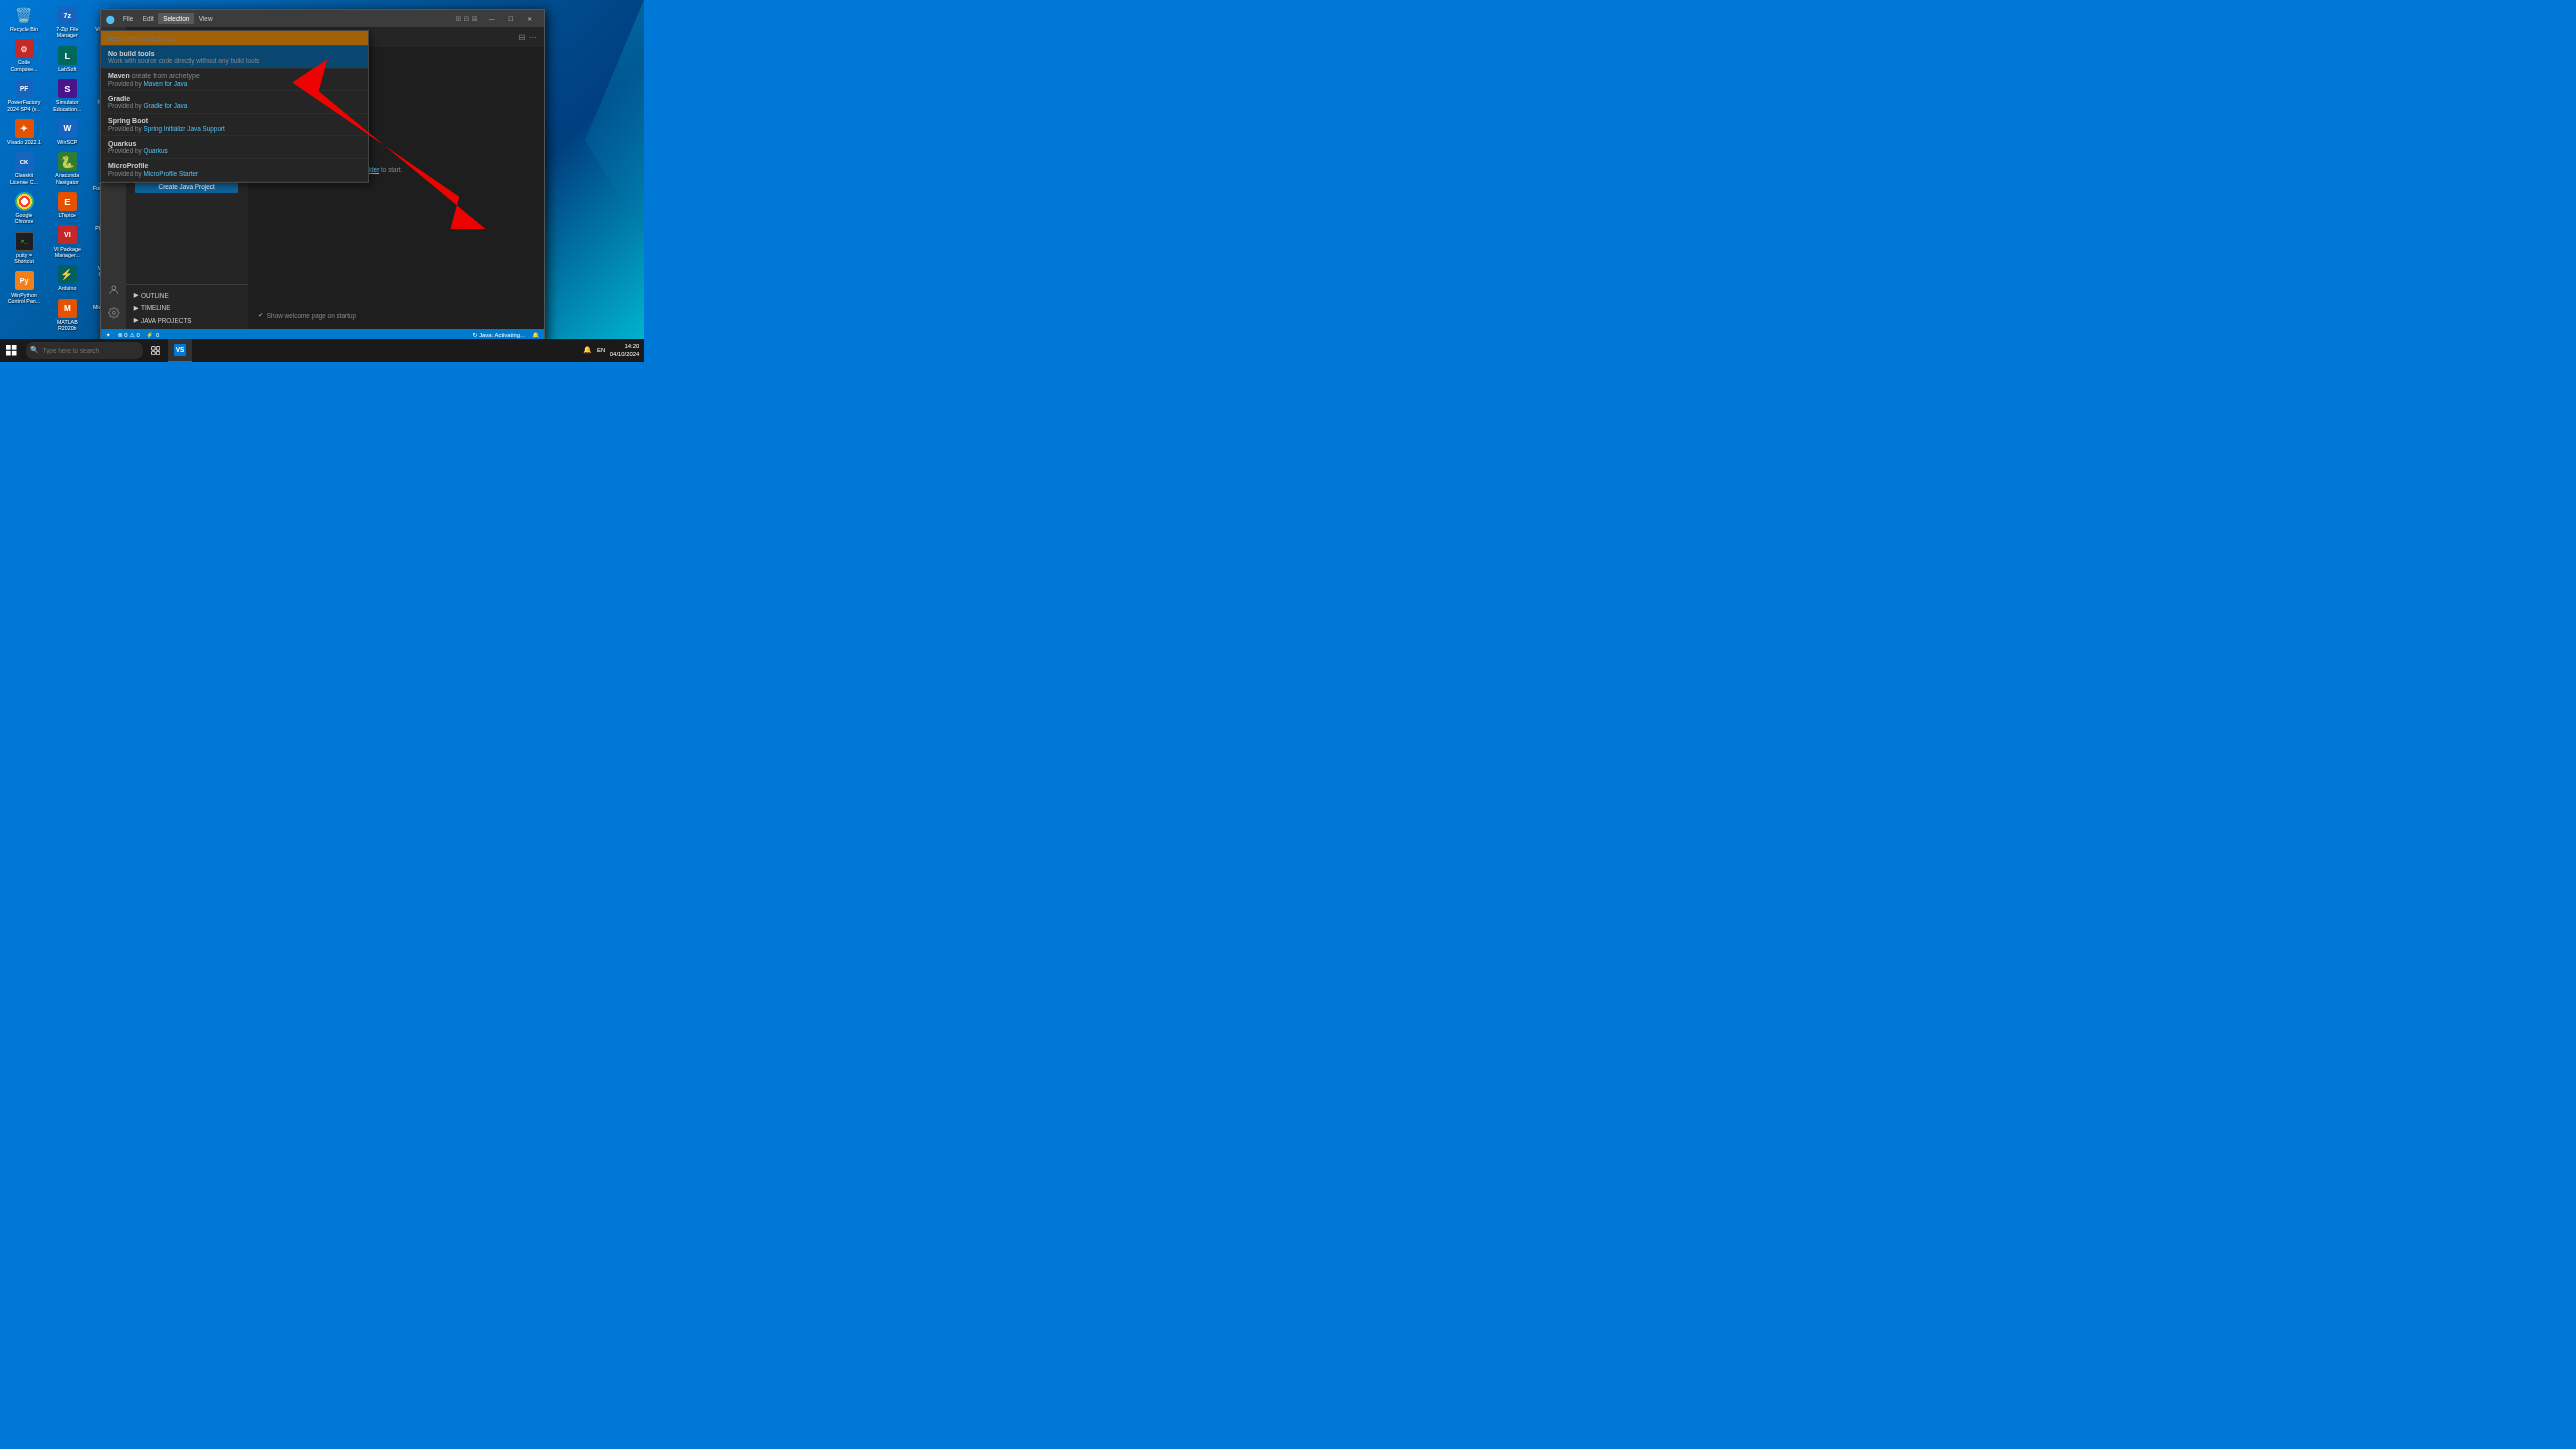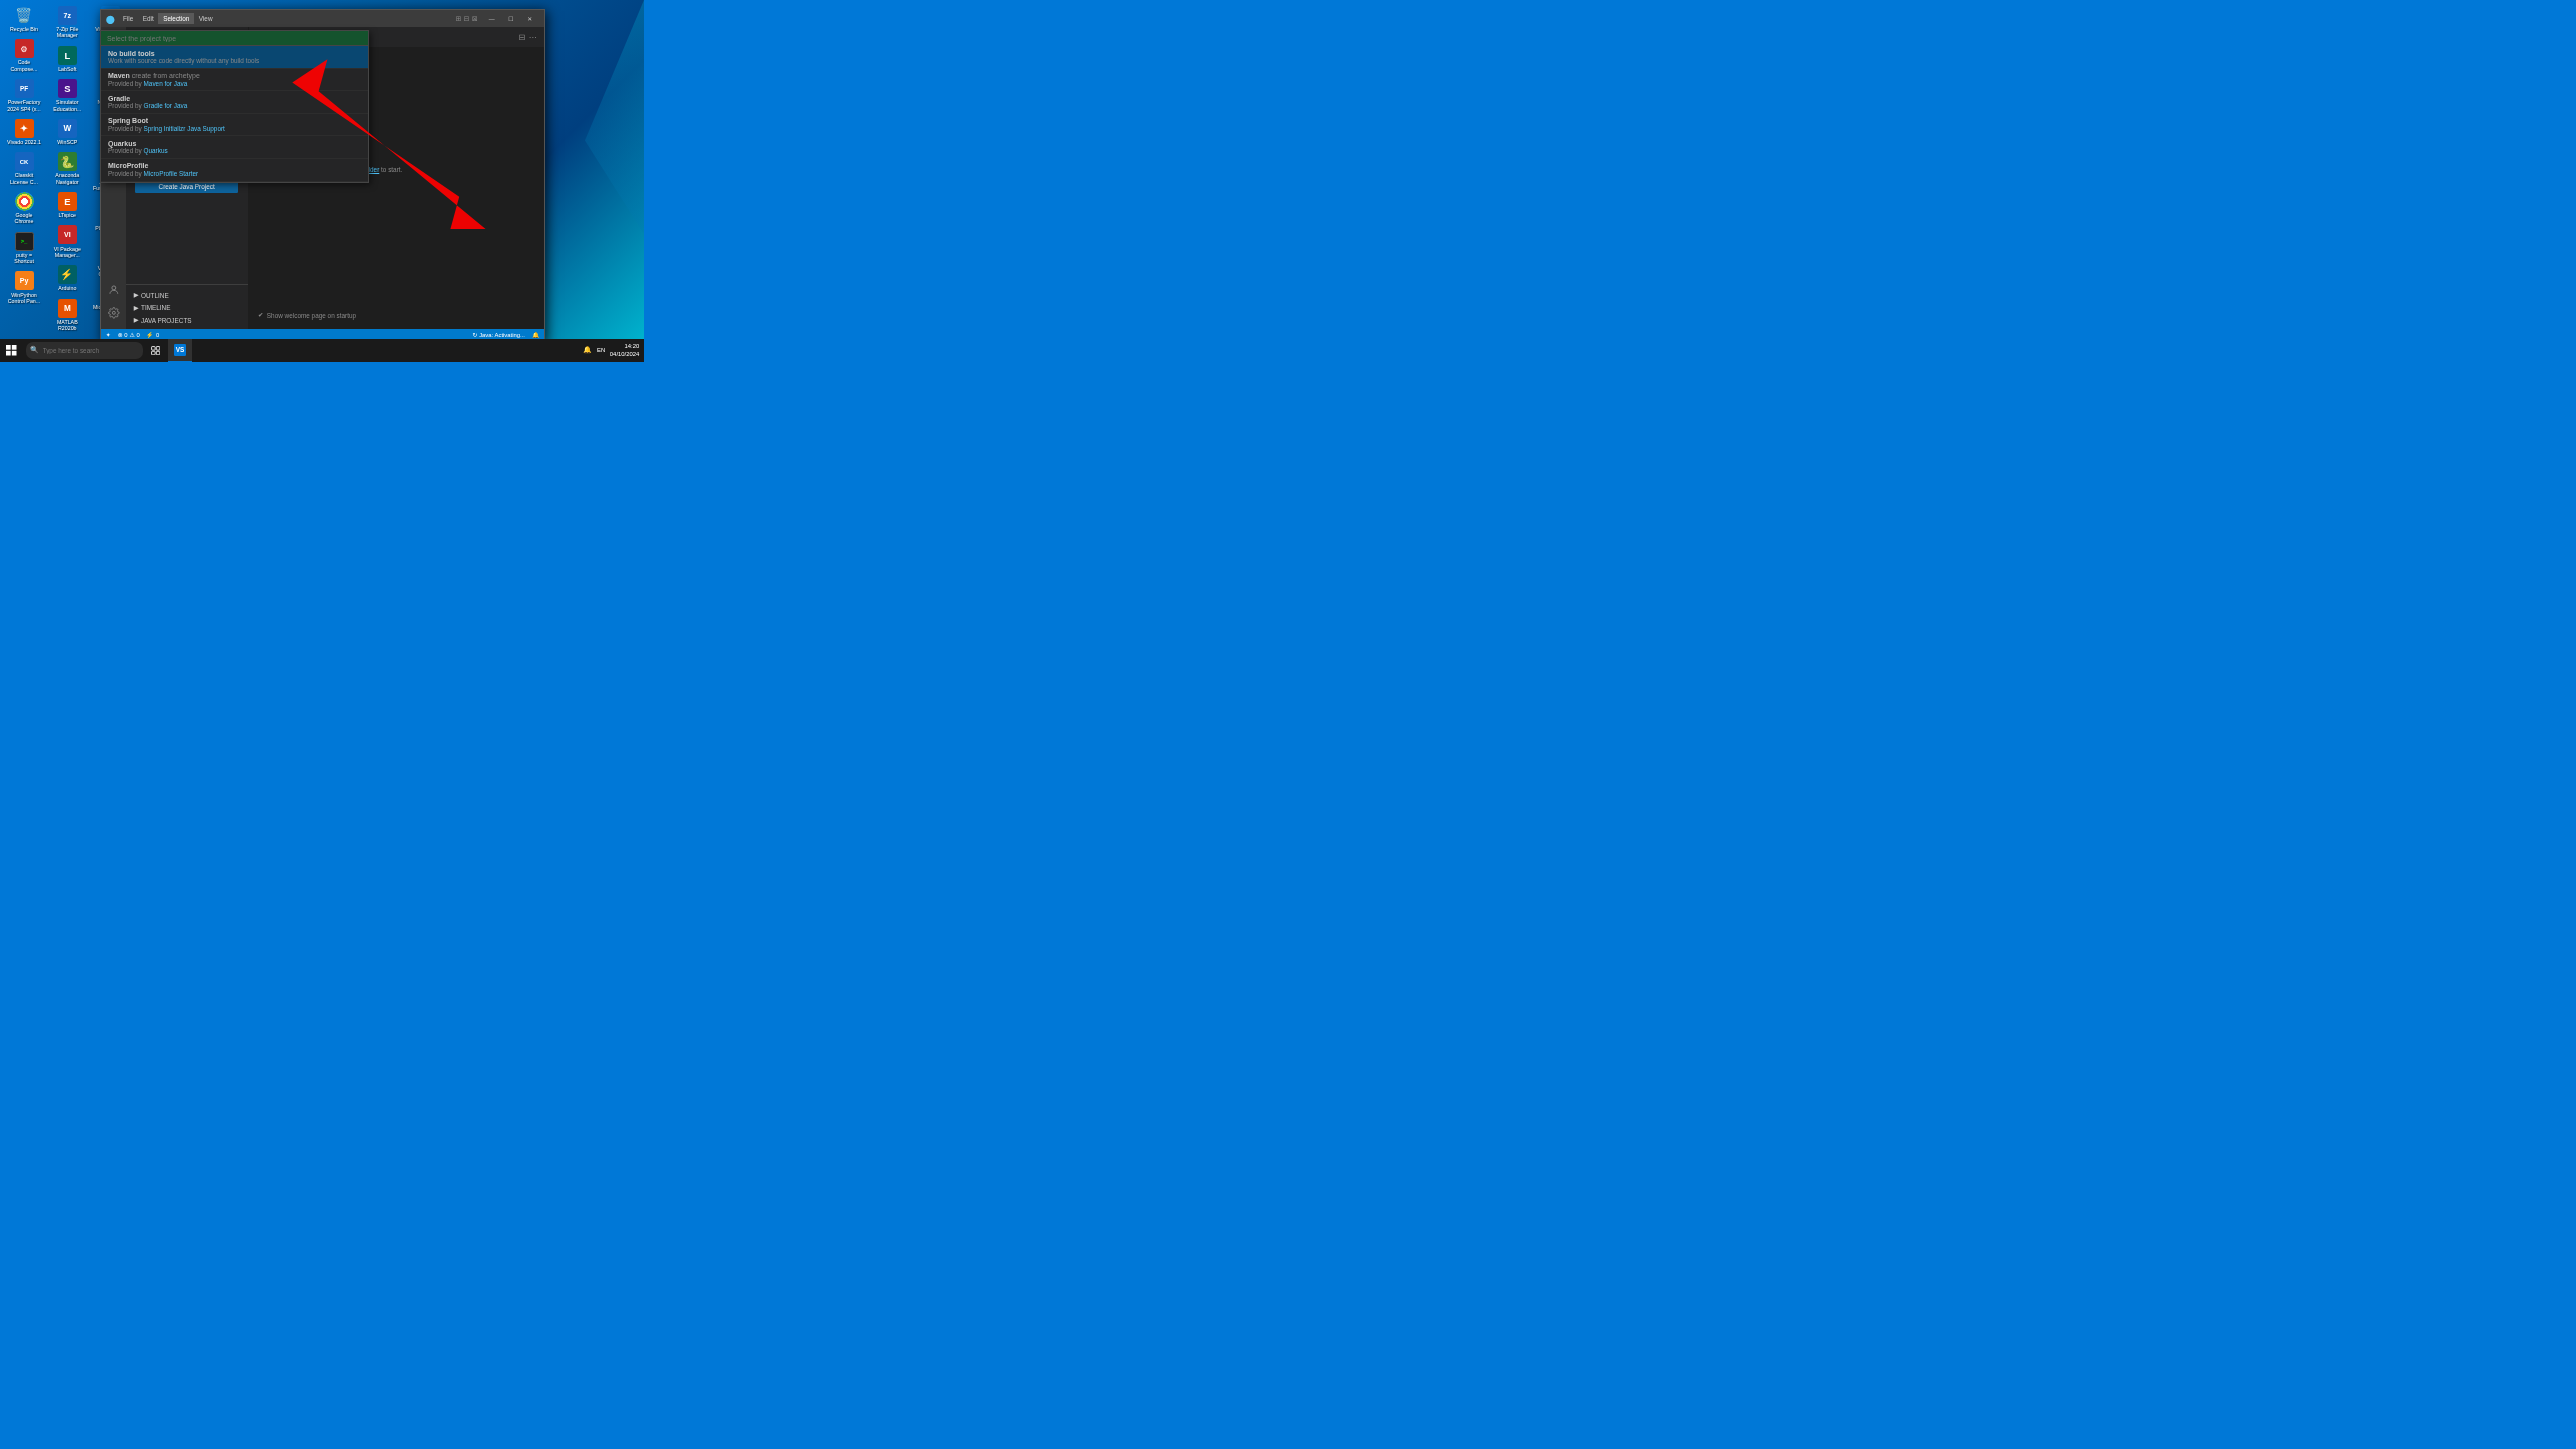--- a/index.html
+++ b/index.html
@@ -445,21 +445,21 @@
       left: 100px;
       width: 269px;
       background: #252526;
       border: 0.6px solid #454545;
       z-index: 600;
       box-shadow: 2.3px 2.3px 7px rgba(0,0,0,0.6);
     }
 
     .dropdown-search {
       width: 100%;
-      background: #14532d;
+      background: #a16207;
       border: none;
       border-bottom: 0.6px solid #454545;
       color: #ccc;
       padding: 3.5px 5.9px;
       font-size: 7px;
       outline: none;
     }
 
     .dropdown-item {
       padding: 3.5px 7px;

